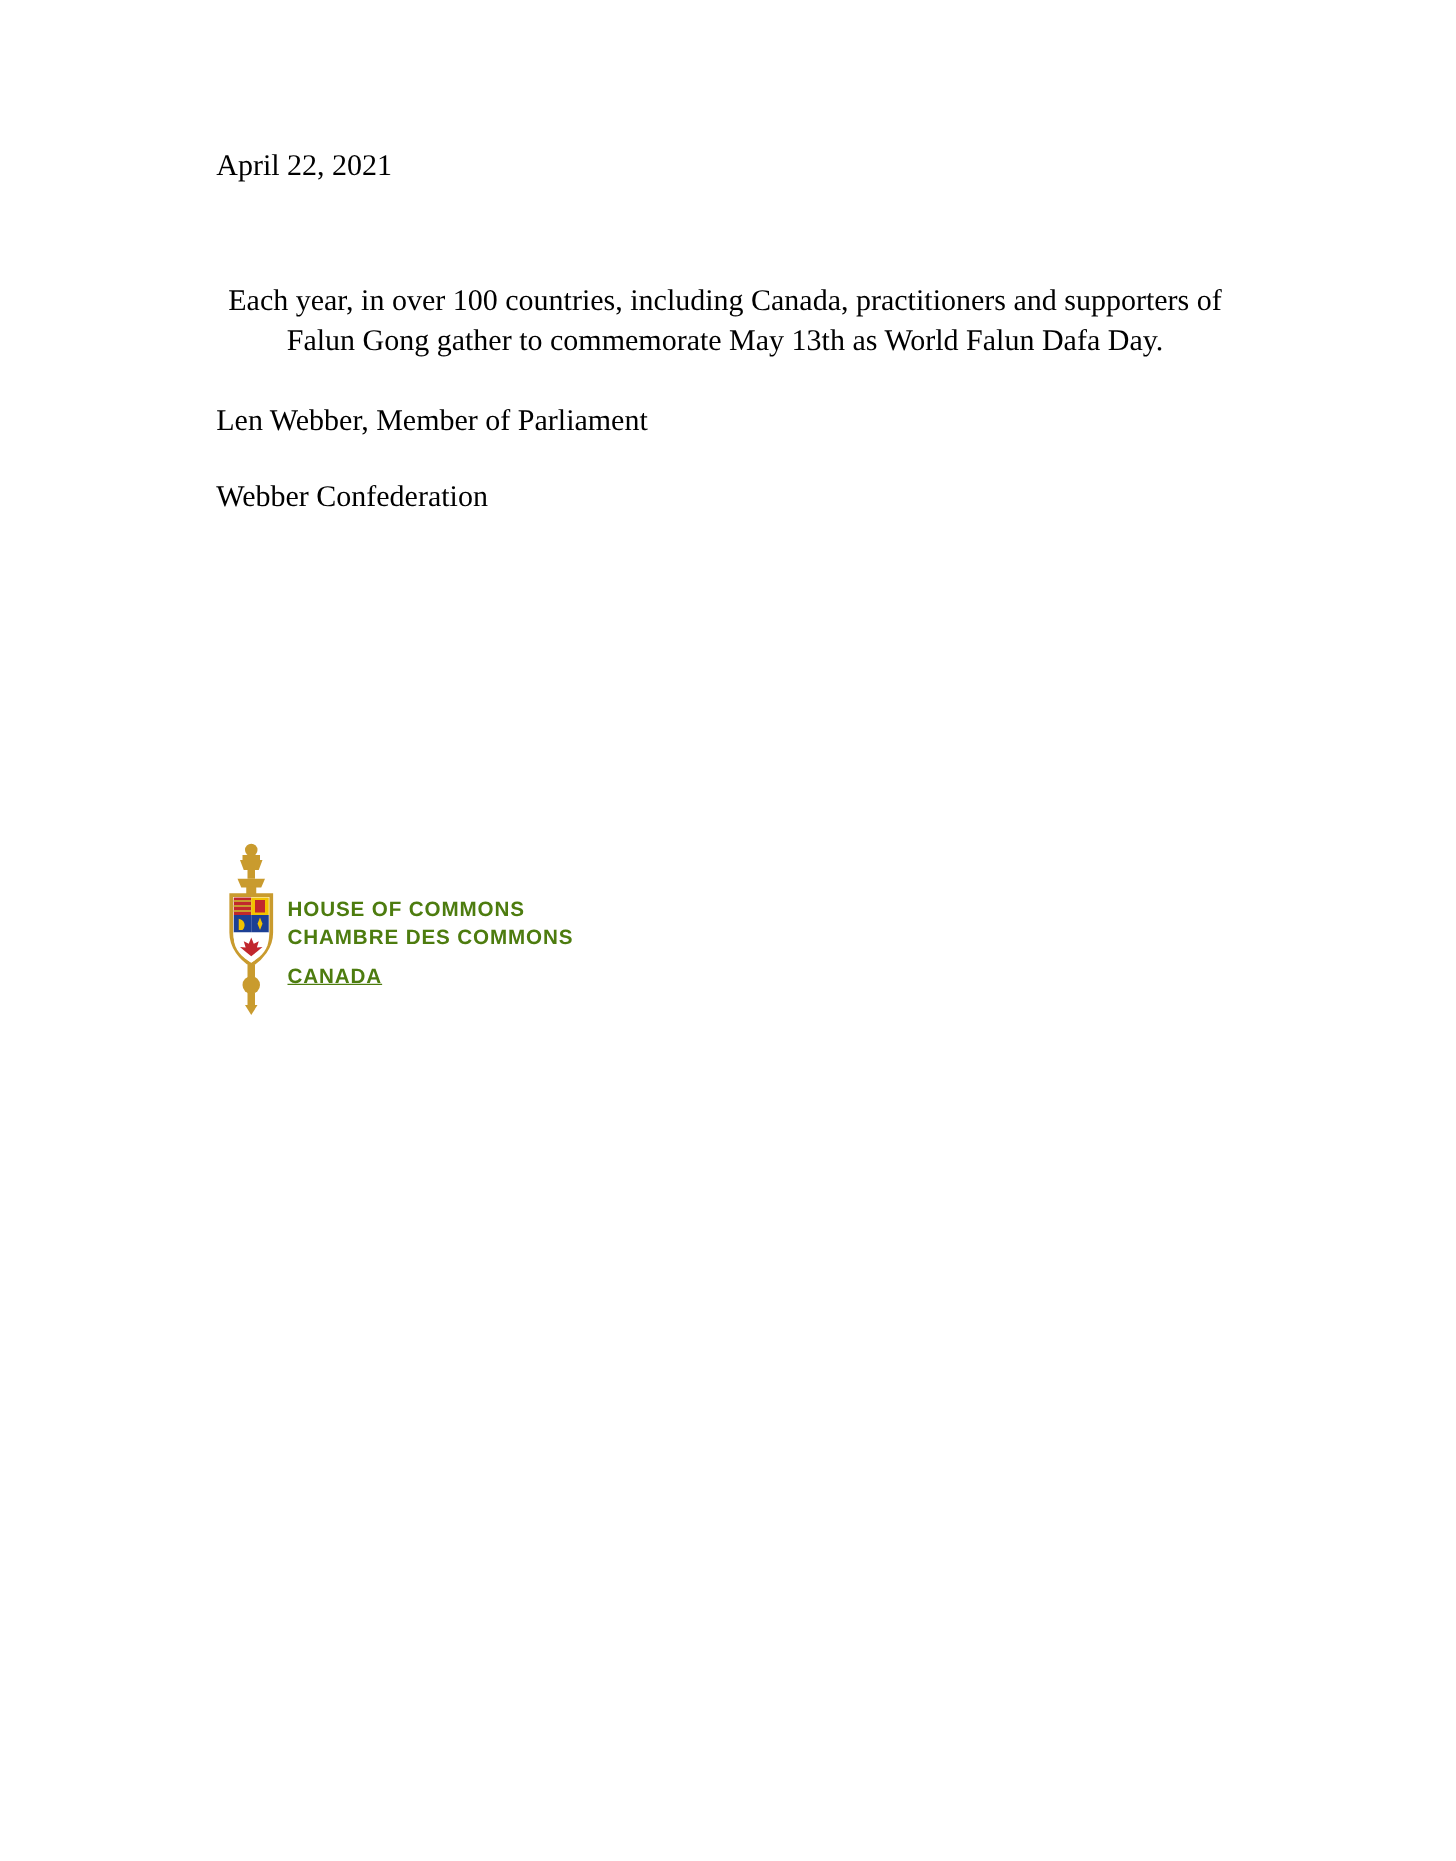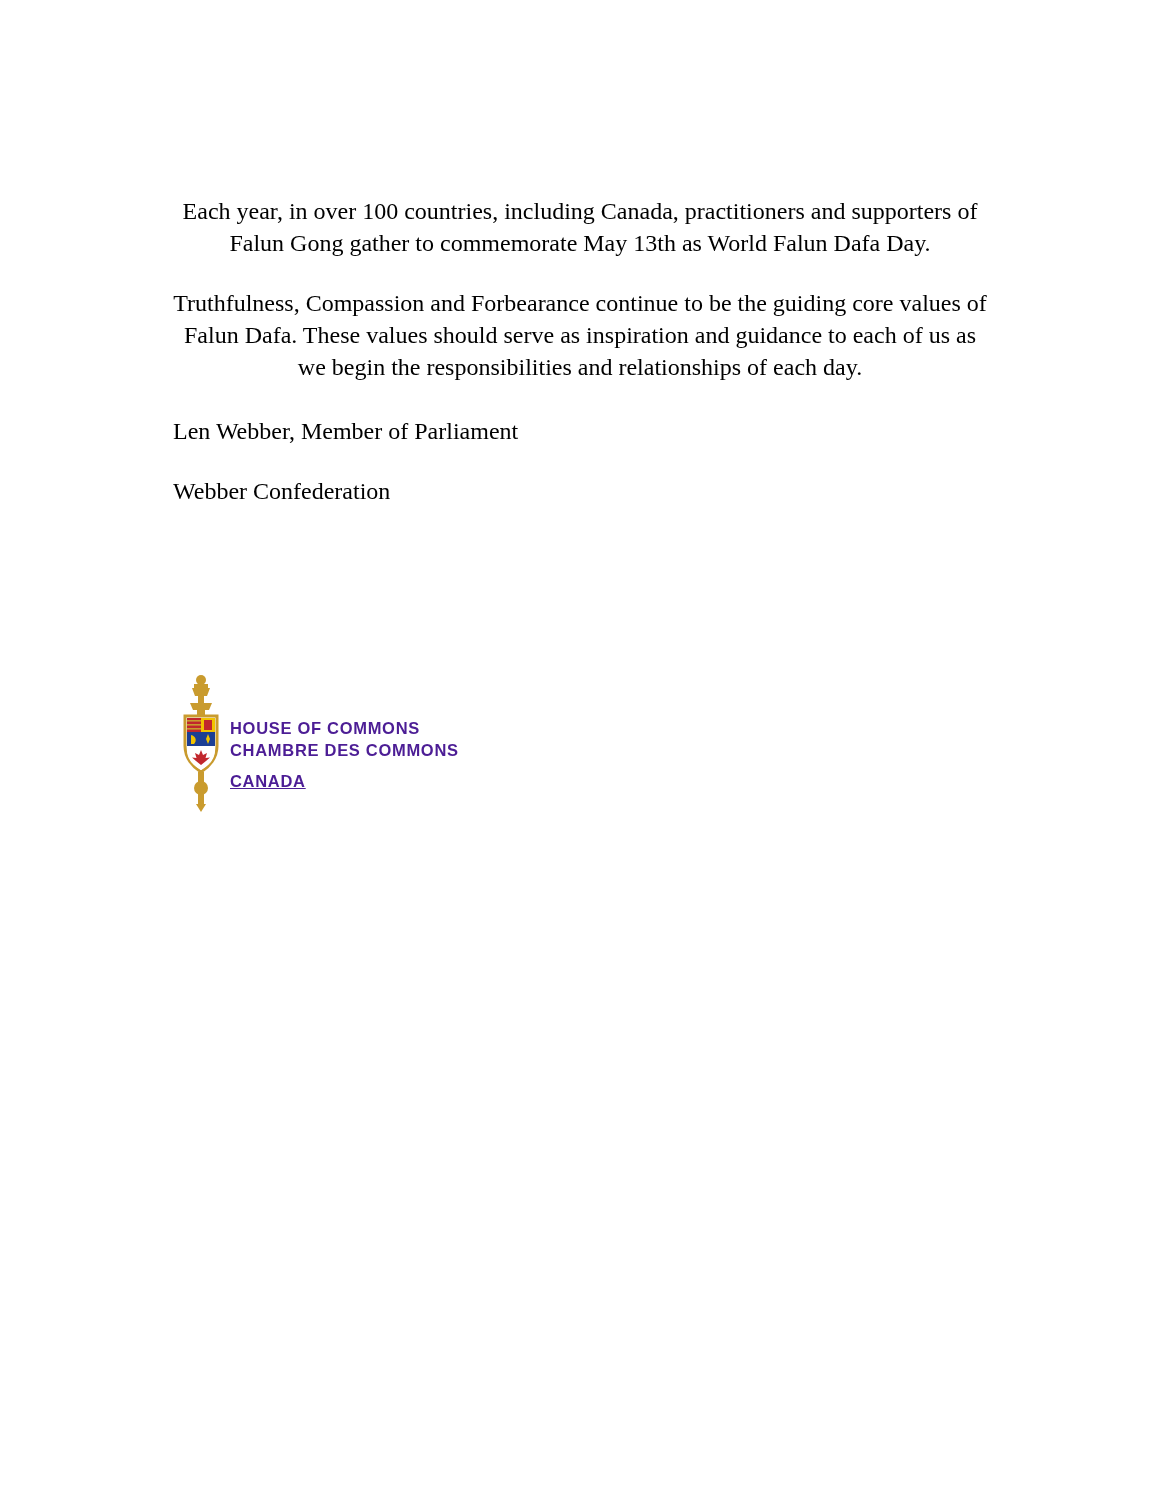--- a/index.html
+++ b/index.html
@@ -68,21 +68,21 @@
     left: 0;
     top: 0;
     width: 56px;
     height: 140px;
   }
   .logo-text {
     position: absolute;
     left: 57px;
     top: 46px;
     font-family: "Liberation Sans", sans-serif;
-    color: #4c1d95;
+    color: #4d7c0f;
   }
   .logo-text .l1,
   .logo-text .l2 {
     font-size: 16.5px;
     font-weight: 700;
     letter-spacing: 0.7px;
     line-height: 1.33;
     white-space: nowrap;
   }
   .logo-text .l3 {
@@ -95,24 +95,24 @@
     text-decoration: underline;
   }
 </style>
 </head>
 <body>
 
 <div class="page">
 
   <div class="content">
 
+    <p class="date">April 22, 2021</p>
 
     <div class="body-block">
       <p class="para">Each year, in over 100 countries, including Canada, practitioners and supporters of Falun Gong gather to commemorate May 13th as World Falun Dafa Day.</p>
-      <p class="para">Truthfulness, Compassion and Forbearance continue to be the guiding core values of Falun Dafa. These values should serve as inspiration and guidance to each of us as we begin the responsibilities and relationships of each day.</p>
     </div>
 
     <div class="signature-block">
       <p class="sig-line">Len Webber, Member of Parliament</p>
       <p class="sig-line">Webber Confederation</p>
     </div>
 
   </div>
 
   <div class="logo">

